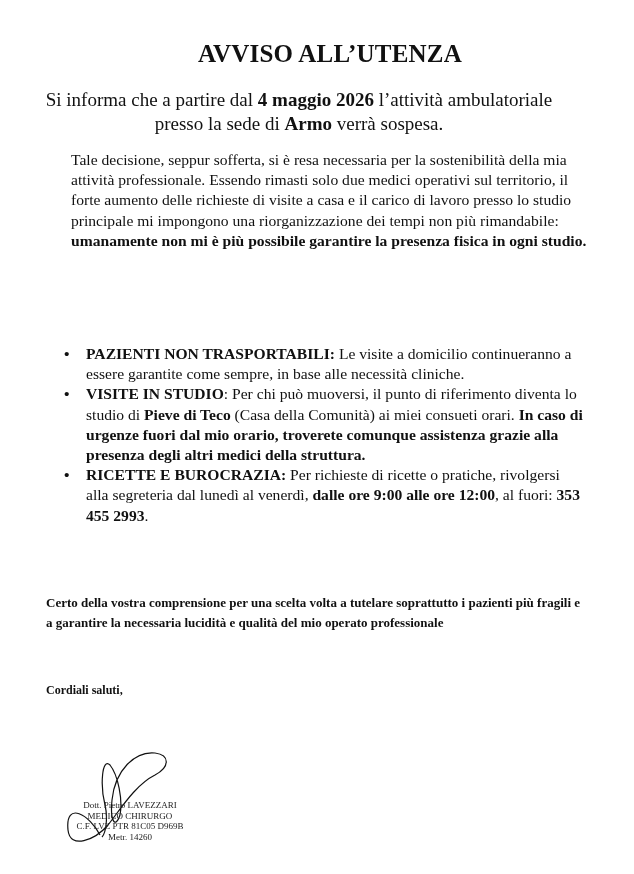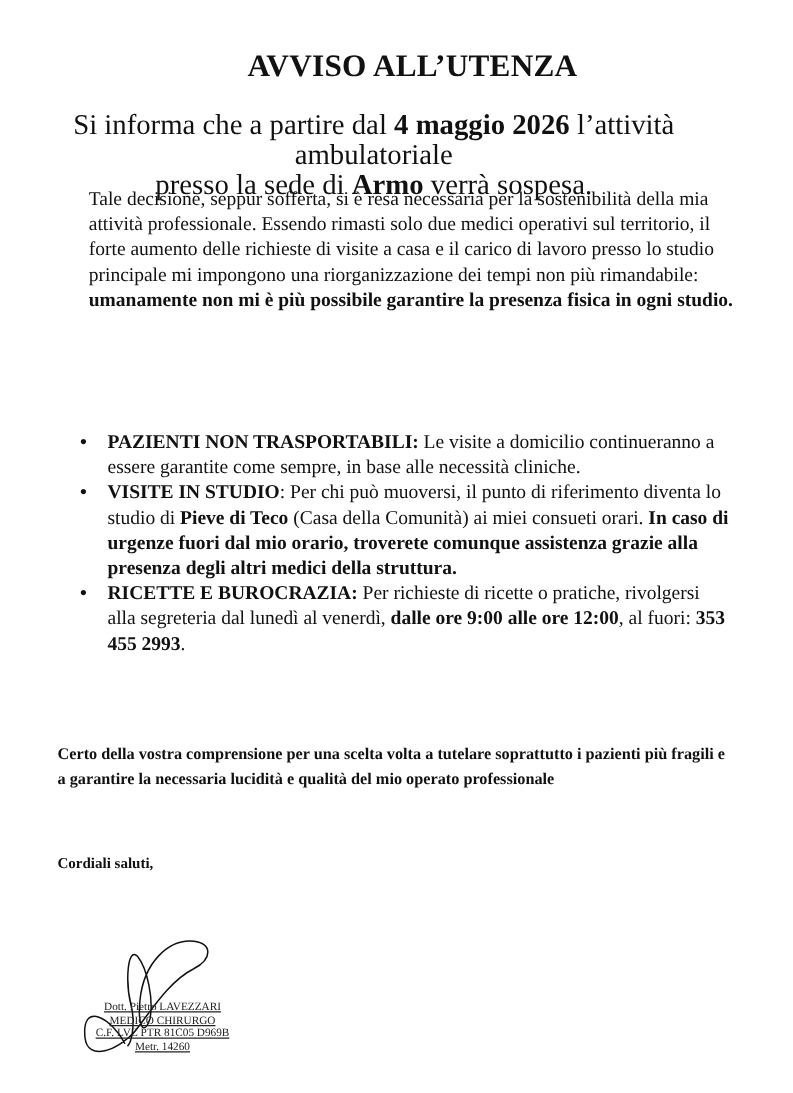--- a/index.html
+++ b/index.html
@@ -2,35 +2,35 @@
 <html><head>
 <meta charset="utf-8">
 <style>
   html, body { margin: 0; padding: 0; background: #ffffff; }
   body { width: 634px; height: 874px; position: relative; overflow: hidden;
          font-family: "Liberation Serif", serif; color: #111; }
   .page { position: absolute; left: 0; top: 0; width: 634px; height: 874px; }
   .title { position: absolute; top: 40px; left: 0; width: 634px; text-align: center;
            font-weight: bold; font-size: 25px; letter-spacing: 0.2px; padding-left: 13px; }
   .intro { position: absolute; top: 88px; left: 0; width: 598px; text-align: center;
-           font-size: 23px; line-height: 24px; }
+           font-size: 19px; line-height: 24px; }
   .para { position: absolute; left: 46px; width: 520px; font-size: 15.6px; line-height: 20.2px; }
   .p1 { top: 150px; margin-left: 25px; }
   .p2 { top: 285px; }
   .list { position: absolute; left: 64px; top: 344px; width: 520px; margin: 0; padding: 0; list-style: none;
           font-size: 15.6px; line-height: 20.2px; }
   .list li { position: relative; padding-left: 22px; }
   .list li .bullet { position: absolute; left: 0; top: 0; font-weight: bold; }
   .closing { position: absolute; left: 46px; top: 593px; width: 540px; font-weight: bold;
              font-size: 13px; line-height: 20.2px; }
   .greeting { position: absolute; left: 46px; top: 683px; font-weight: bold; font-size: 12px; }
   .signame { position: absolute; left: 46px; top: 717px; font-weight: bold; font-size: 15.6px; }
   .stamp { position: absolute; left: 60px; top: 745px; width: 180px; height: 110px; }
   .stamp-text { position: absolute; left: 70px; top: 800px; width: 120px; text-align: center;
-                font-size: 9px; line-height: 10.5px; color: #222; text-decoration: underline; }
+                font-size: 9px; line-height: 10.5px; color: #222; }
   b { font-weight: bold; }
 </style>
 </head>
 <body>
 
 <div class="page">
 
   <div class="title">AVVISO ALL’UTENZA</div>
 
   <div class="intro">

